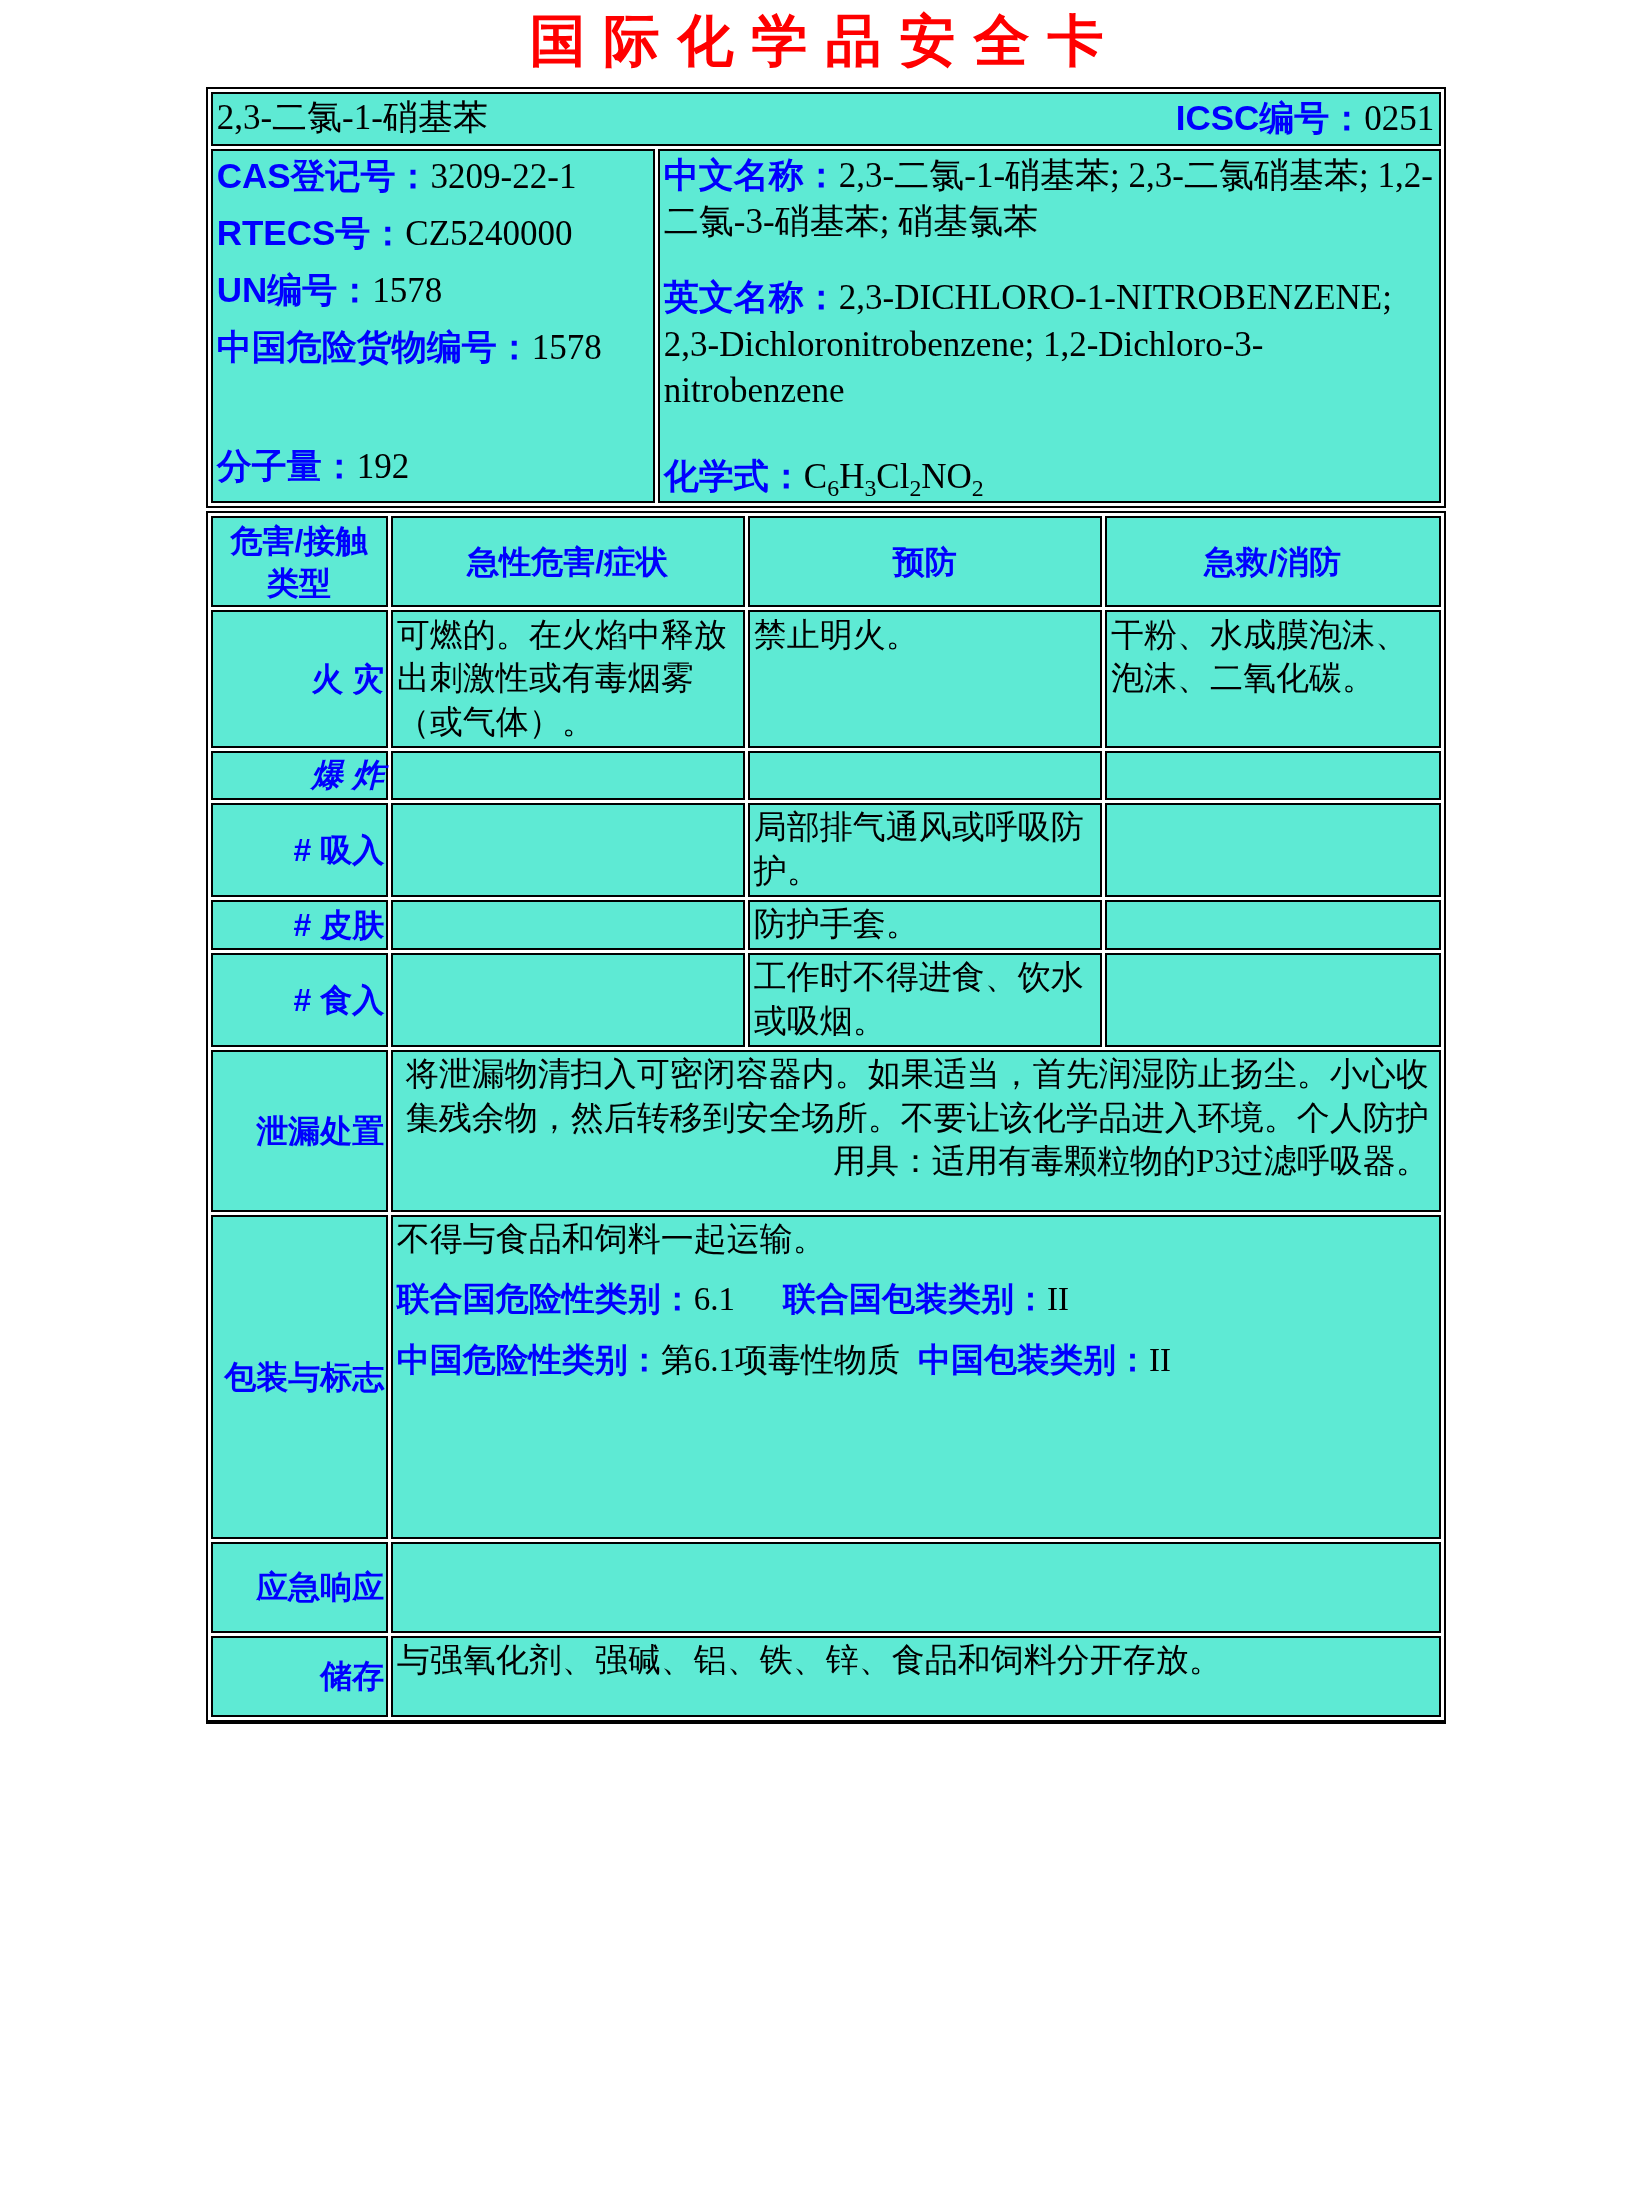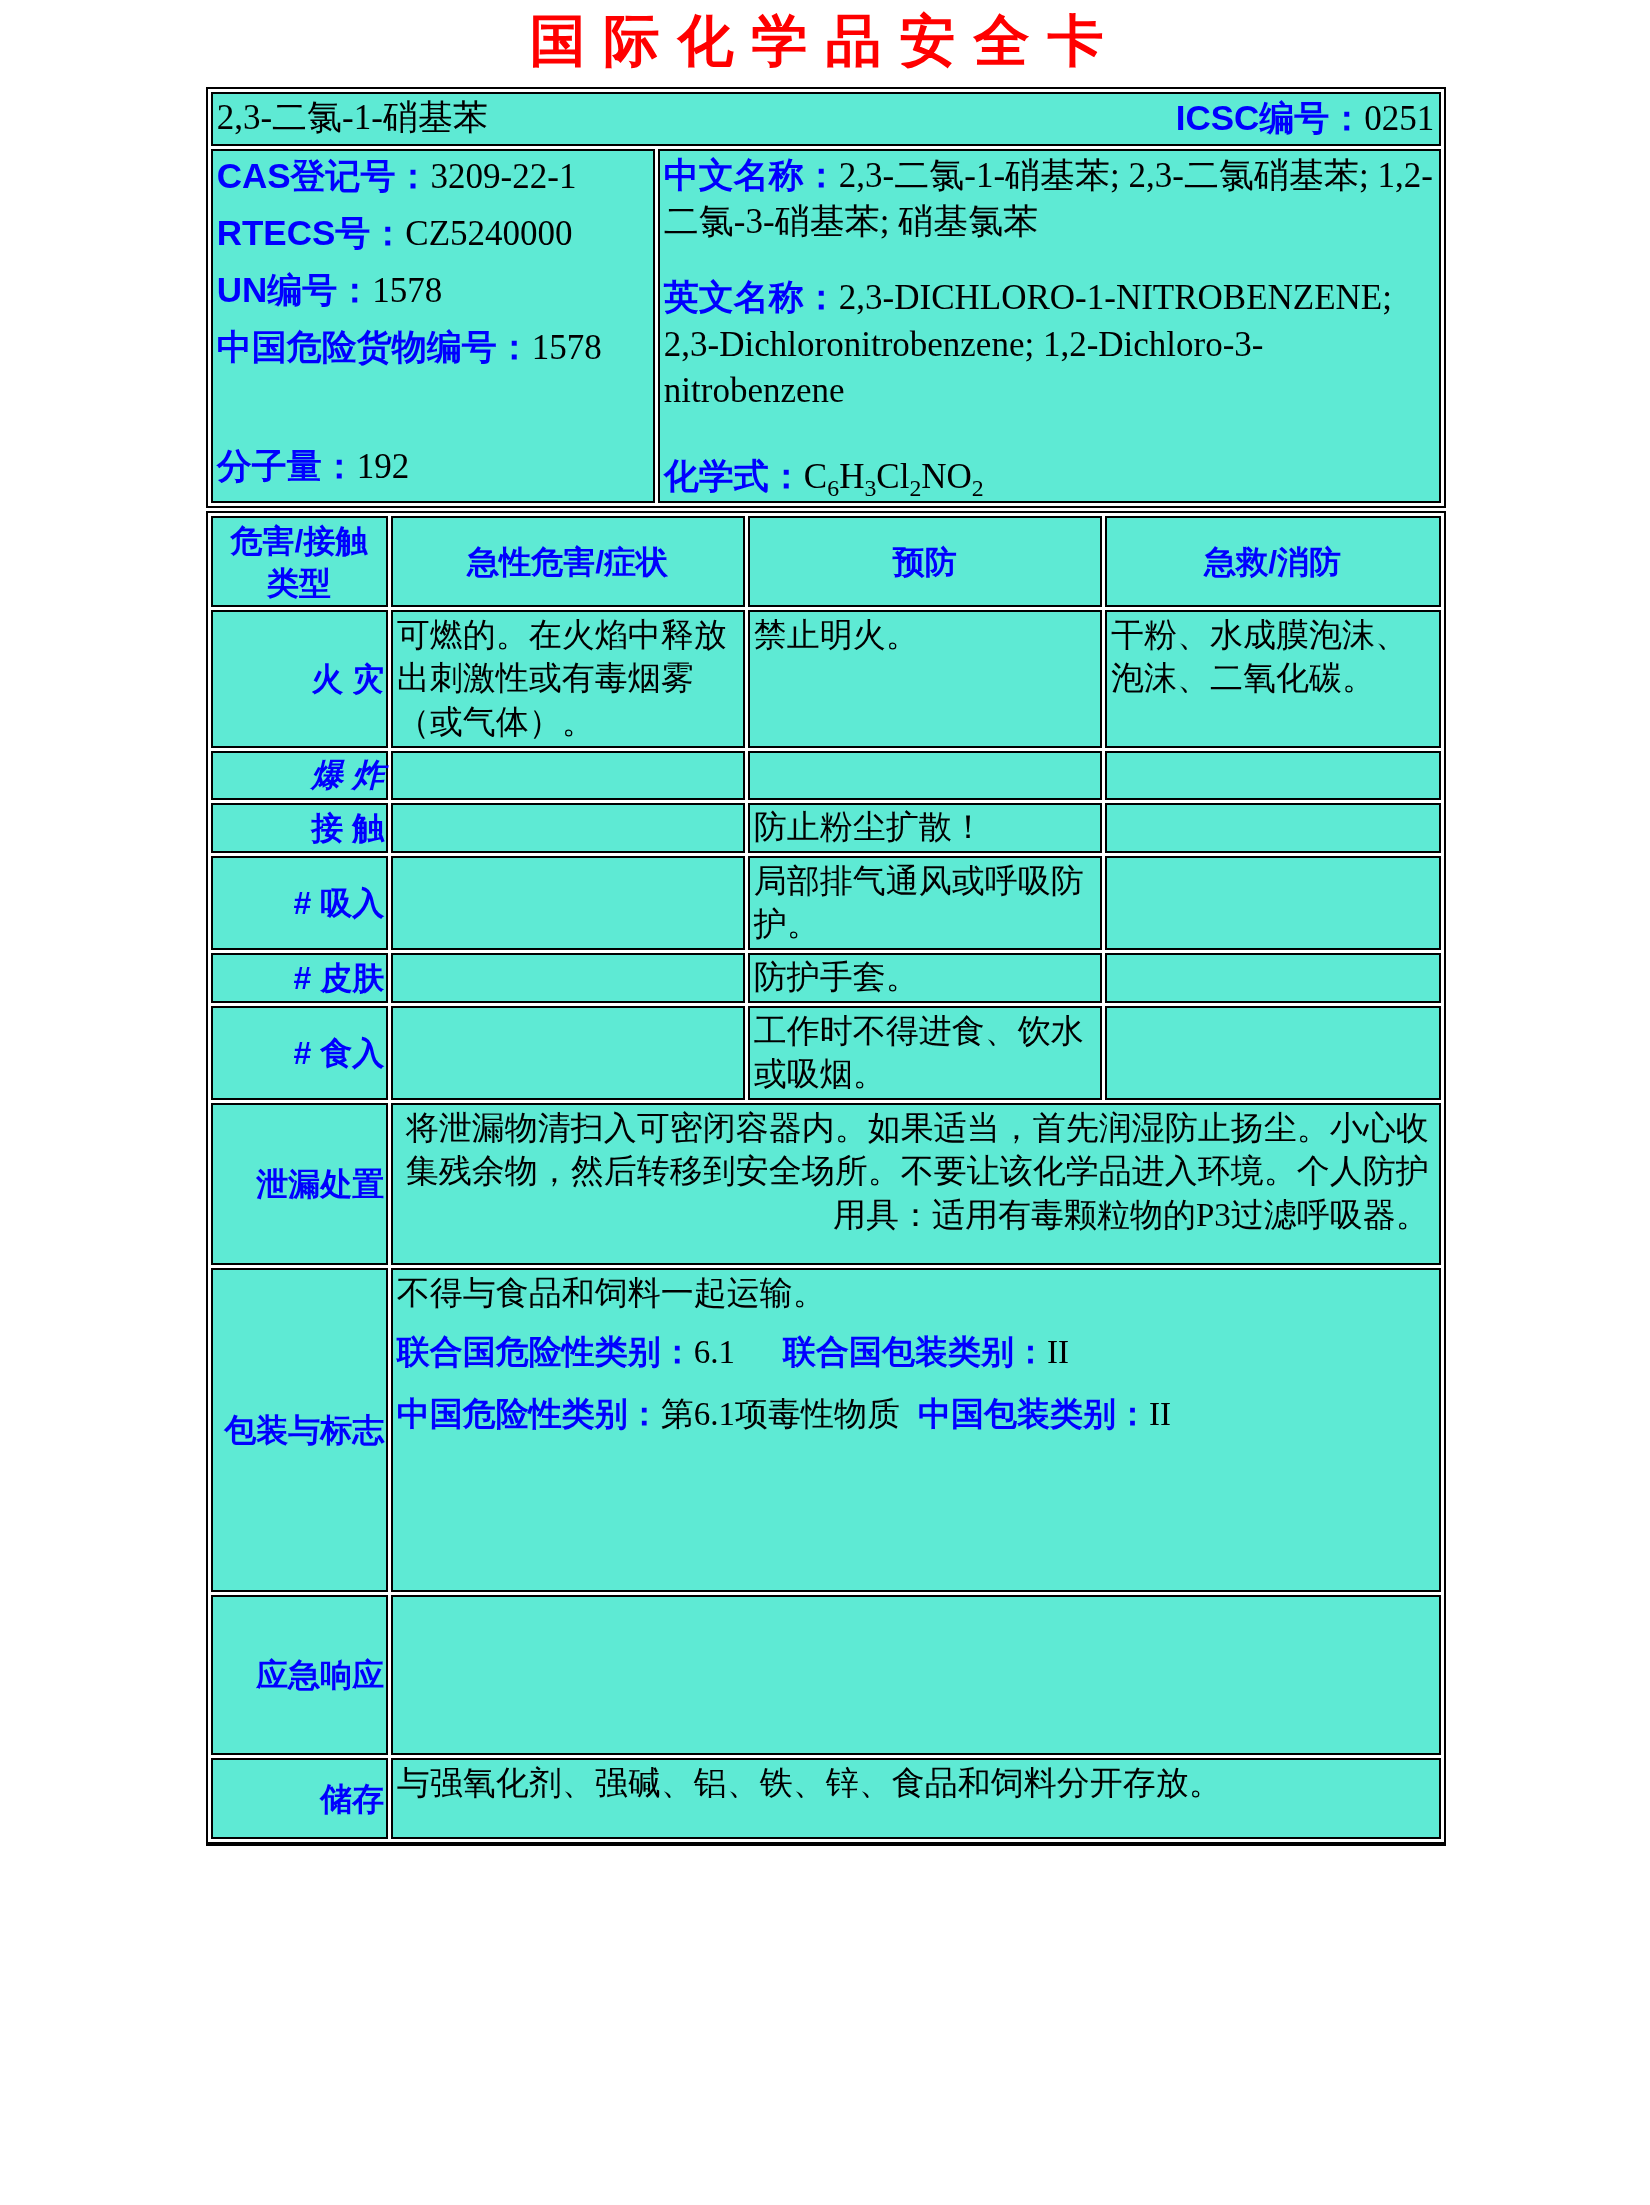--- a/index.html
+++ b/index.html
@@ -83,21 +83,21 @@
   tr.hdr   td { height: 85px; }
   tr.r-fire td { height: 109px; }
   tr.r-expl td { height: 36px; font-style: italic; }
   tr.r-cont td { height: 39px; }
   tr.r-inh  td { height: 64px; }
   tr.r-skin td { height: 38px; }
   tr.r-eye  td { height: 78px; }
   tr.r-ing  td { height: 78px; }
   tr.r-spill td { height: 162px; text-align: right; }
   tr.r-pack td { height: 324px; }
-  tr.r-emer td { height: 160px; }
+  tr.r-emer td { height: 91px; }
   tr.r-stor td { height: 81px; }
   .r-spill td.txt { padding-right: 9.7px; }
   .pk-line { margin: 0 0 16.7px 0; }
   .pk-first { margin: 0 0 15.3px 0; }
   .gap-wide { margin-left: 48px; }
   .gap-med { margin-left: 18px; }
 </style>
 </head>
 <body>
 
@@ -161,26 +161,20 @@
       <td>可燃的。在火焰中释放出刺激性或有毒烟雾（或气体）。</td>
       <td>禁止明火。</td>
       <td>干粉、水成膜泡沫、泡沫、二氧化碳。</td>
     </tr>
     <tr class="r-expl">
       <td class="lbl-cell">爆 炸</td>
       <td></td>
       <td></td>
       <td></td>
     </tr>
-    <tr class="r-cont">
-      <td class="lbl-cell">接 触</td>
-      <td></td>
-      <td>防止粉尘扩散！</td>
-      <td></td>
-    </tr>
     <tr class="r-inh">
       <td class="lbl-cell"># 吸入</td>
       <td></td>
       <td>局部排气通风或呼吸防护。</td>
       <td></td>
     </tr>
     <tr class="r-skin">
       <td class="lbl-cell"># 皮肤</td>
       <td></td>
       <td>防护手套。</td>

